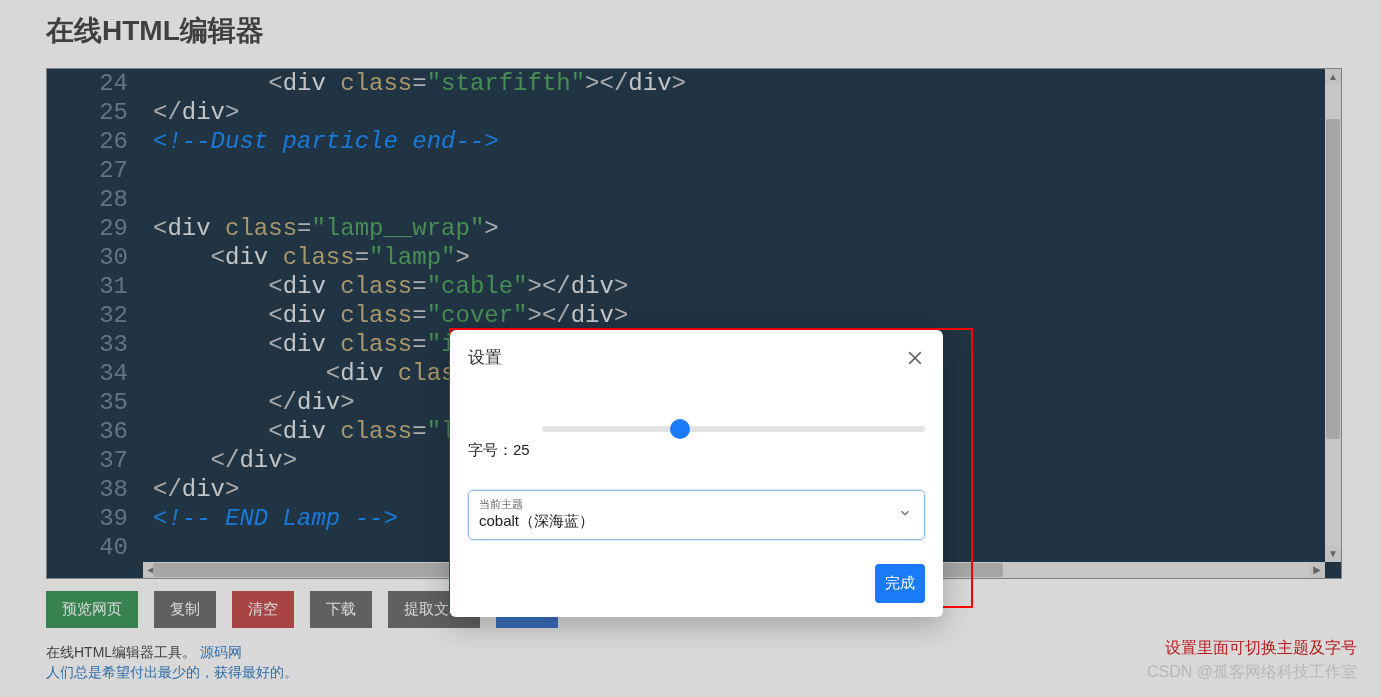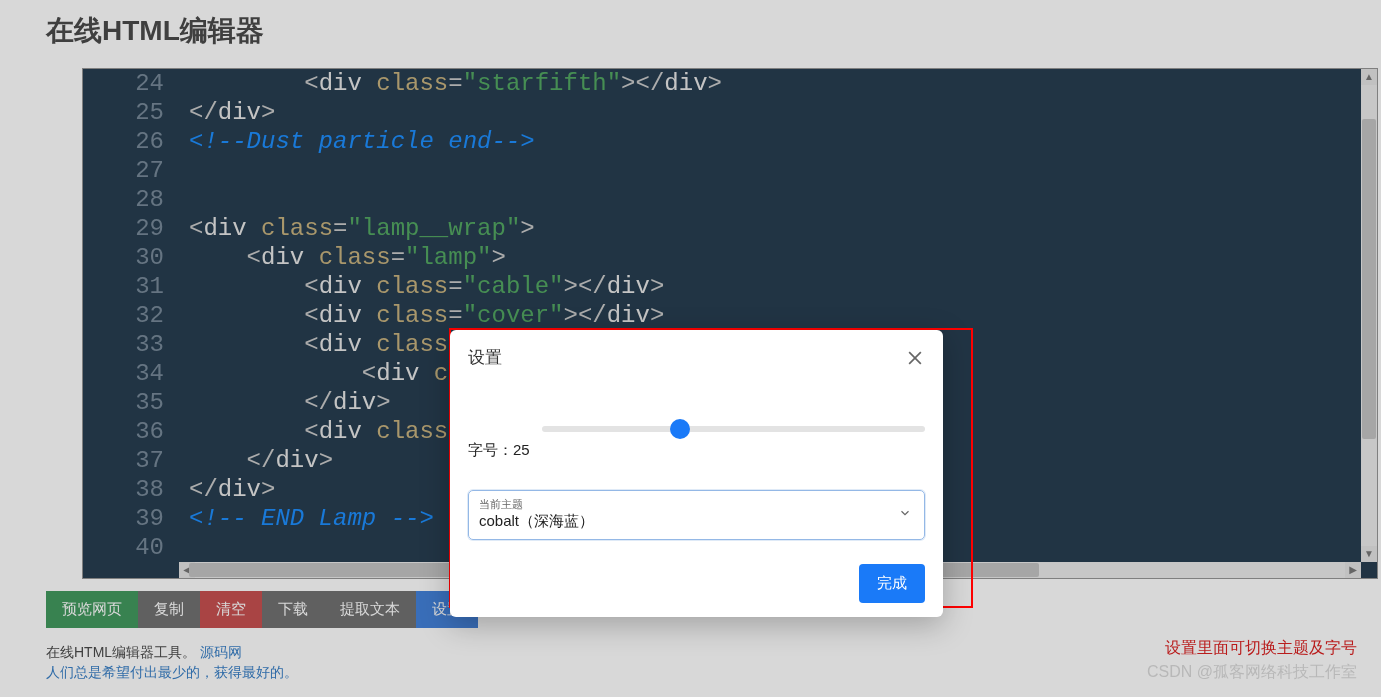--- a/index.html
+++ b/index.html
@@ -19,21 +19,20 @@
   font-weight: 700;
   color: #333;
   margin-bottom: 18px;
 }
 .editor-wrap {
   position: relative;
   width: 1296px;
   height: 511px;
   border: 1px solid #888;
   background: #0b253a;
-  margin-left: 36px;
 }
 .gutter {
   position: absolute;
   left: 0; top: 0; bottom: 0;
   width: 96px;
   background: #0b253a;
   color: #667a8c;
   text-align: right;
   padding: 0 14px 0 0;
   font-family: "Courier New", monospace;
@@ -69,21 +68,21 @@
   position: absolute; left: 96px; right: 16px; bottom: 0; height: 16px;
   background: #e9e9e9;
 }
 .hscroll .thumb { position: absolute; top: 1px; bottom: 1px; left: 10px; width: 850px; background: #bcbcbc; border-radius: 2px; }
 .hscroll .arrow { position:absolute; top:0; bottom:0; width:16px; background:#e0e0e0; text-align:center; font-size:10px; color:#666; line-height:16px;}
 .hscroll .arrow.lf{left:0;}
 .hscroll .arrow.rt{right:0;}
 .toolbar {
   margin-top: 12px;
   display: flex;
-  gap: 0;
+  gap: 16px;
 }
 .toolbar button {
   border: none;
   color: #fff;
   font-size: 15px;
   padding: 9px 16px;
   cursor: pointer;
   font-family: inherit;
 }
 .btn-preview { background: #2a8c4a; }
@@ -140,21 +139,21 @@
   position: relative;
   margin-bottom: 24px;
   box-shadow: 0 0 0 1px rgba(148,184,230,0.3);
 }
 .select-small { font-size: 11px; color: #666; display:block; }
 .select-val { font-size: 15px; color: #222; }
 .select-chevron { position:absolute; right:12px; top: 50%; transform: translateY(-50%); color:#666; }
 .modal-foot { text-align: right; }
 .btn-done {
   background: #1a7af8; color:#fff; border:none; border-radius:4px;
-  padding: 10px 18px; font-size: 15px; cursor:pointer;
+  padding: 10px 10px; font-size: 15px; cursor:pointer;
 }
 .red-note {
   position: absolute;
   right: 24px; bottom: 38px;
   font-size: 16px; color: #b91c1c;
 }
 .watermark {
   position: absolute;
   right: 24px; bottom: 14px;
   font-size: 16px; color: #b8b8b8; margin-top: 32px;

